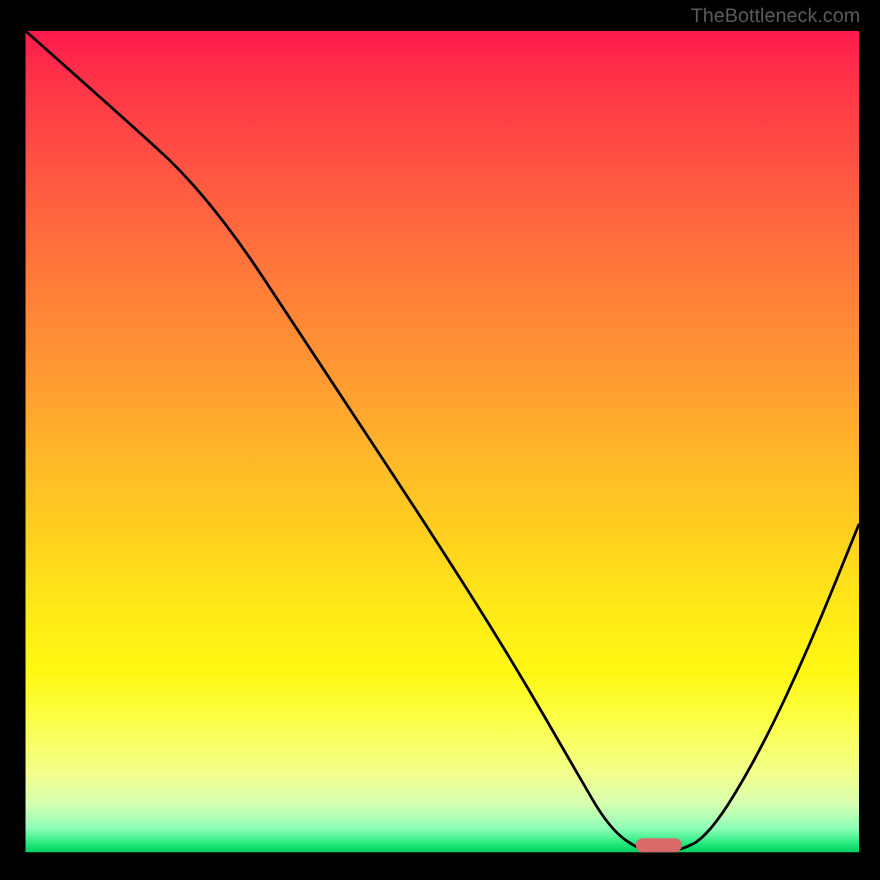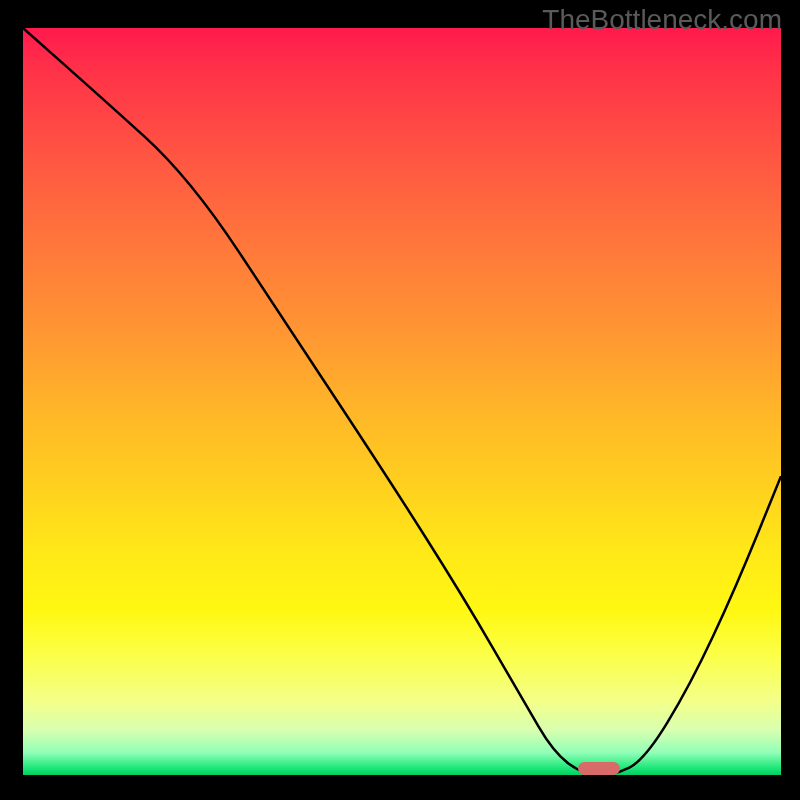--- a/index.html
+++ b/index.html
@@ -8,21 +8,21 @@
     height: 800px;
     background: #000;
     position: relative;
     font-family: Arial, sans-serif;
   }
   .watermark {
     position: absolute;
     top: 4px;
     right: 18px;
     color: #5a5a5a;
-    font-size: 28px;
+    font-size: 18px;
     font-weight: 500;
     z-index: 10;
   }
   .plot-area {
     position: absolute;
     left: 23px;
     top: 28px;
     width: 758px;
     height: 747px;
     overflow: hidden;

